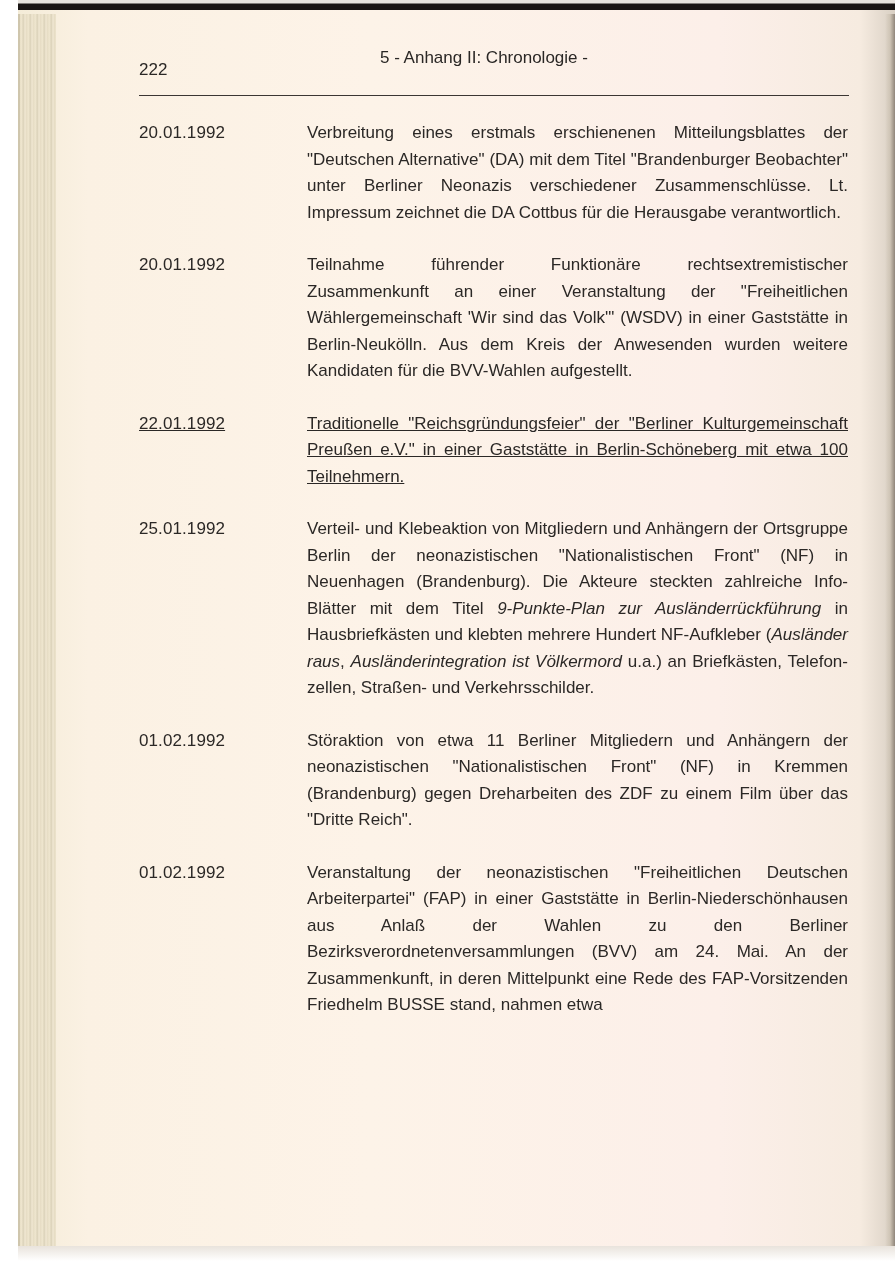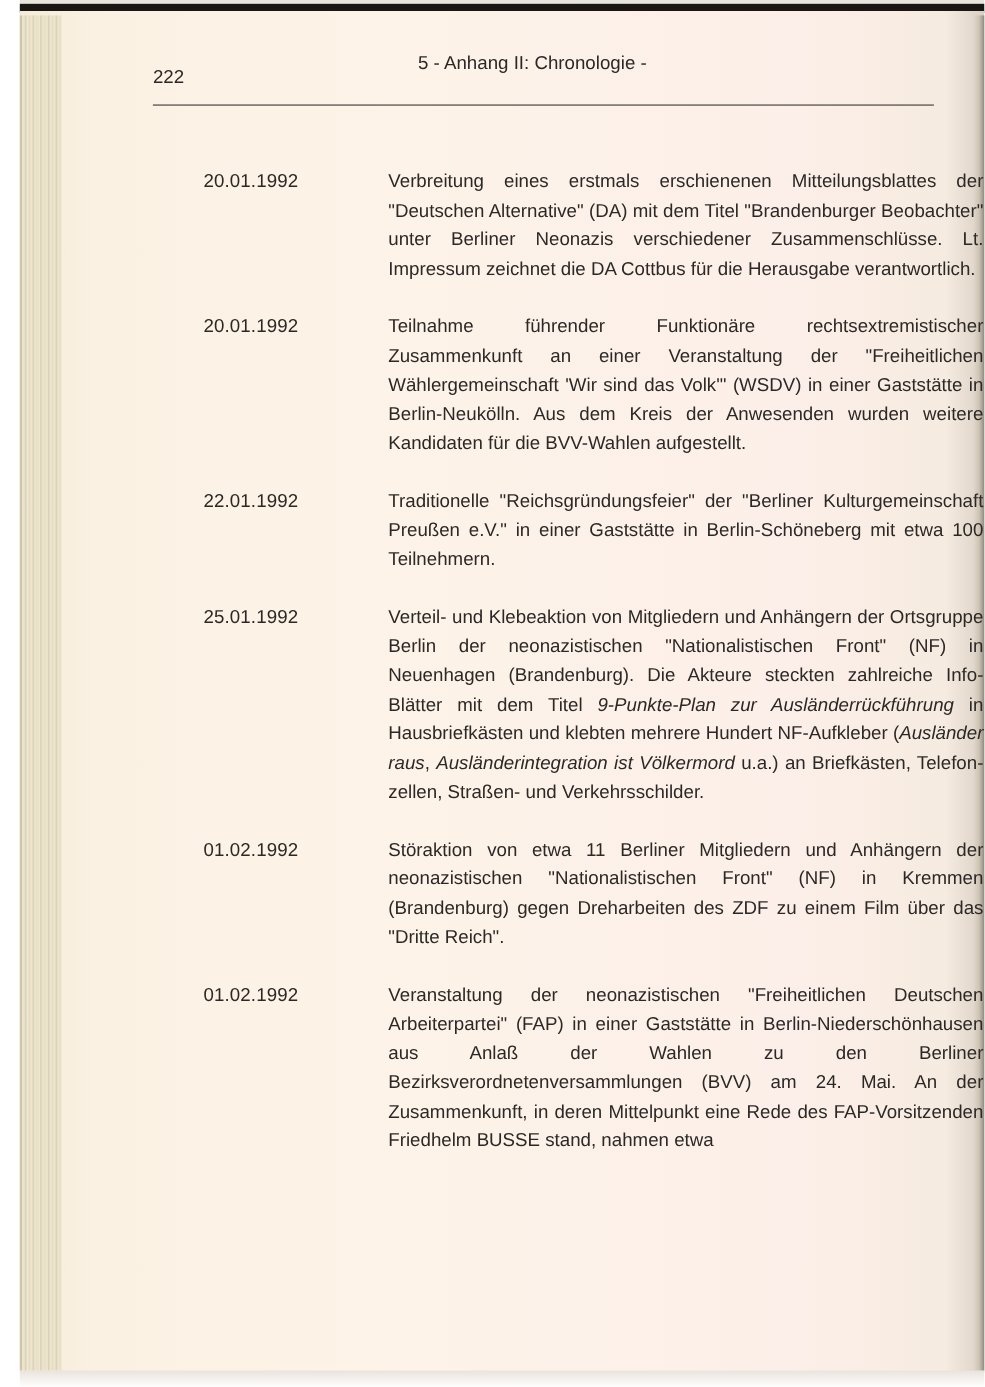--- a/index.html
+++ b/index.html
@@ -33,29 +33,29 @@
       position: absolute; left: 139px; top: 48px; width: 710px; height: 50px;
       color: #2a2725; font-size: 17px;
     }
     .page-number { position: absolute; left: 0; top: 0; margin-top: 12px; }
     .running-title { position: absolute; left: 228px; top: 0; margin-left: 13px; }
     .header-rule {
       position: absolute; left: 139px; top: 95px; width: 710px; height: 1px;
       background: #3b3633;
     }
     .entries {
-      position: absolute; left: 139px; top: 152px; width: 710px;
-      color: #2b2826; font-size: 17px; line-height: 26.5px; margin-left: 46px;
+      position: absolute; left: 139px; top: 120px; width: 710px;
+      color: #2b2826; font-size: 17px; line-height: 26.5px;
     }
     .entry { display: flex; margin-bottom: 26px; }
     .entry-date { width: 168px; flex: none; letter-spacing: 0.1px; }
     .entry-text { width: 541px; text-align: justify; hyphens: manual; }
     .entry-text em { }
     .entry:nth-child(2) { margin-top: 3px; }
-    .entry:nth-child(3) { margin-top: 0; }
+    .entry:nth-child(3) { margin-top: 0; text-decoration: underline; }
     .entry:nth-child(4) { margin-top: 1px; }
   </style>
 </head>
 <body>
 
 <div class="scan-top"></div>
 <div class="page"></div>
 <div class="page-edges"></div>
 <div class="right-shadow"></div>
 <div class="bottom-edge"></div>

